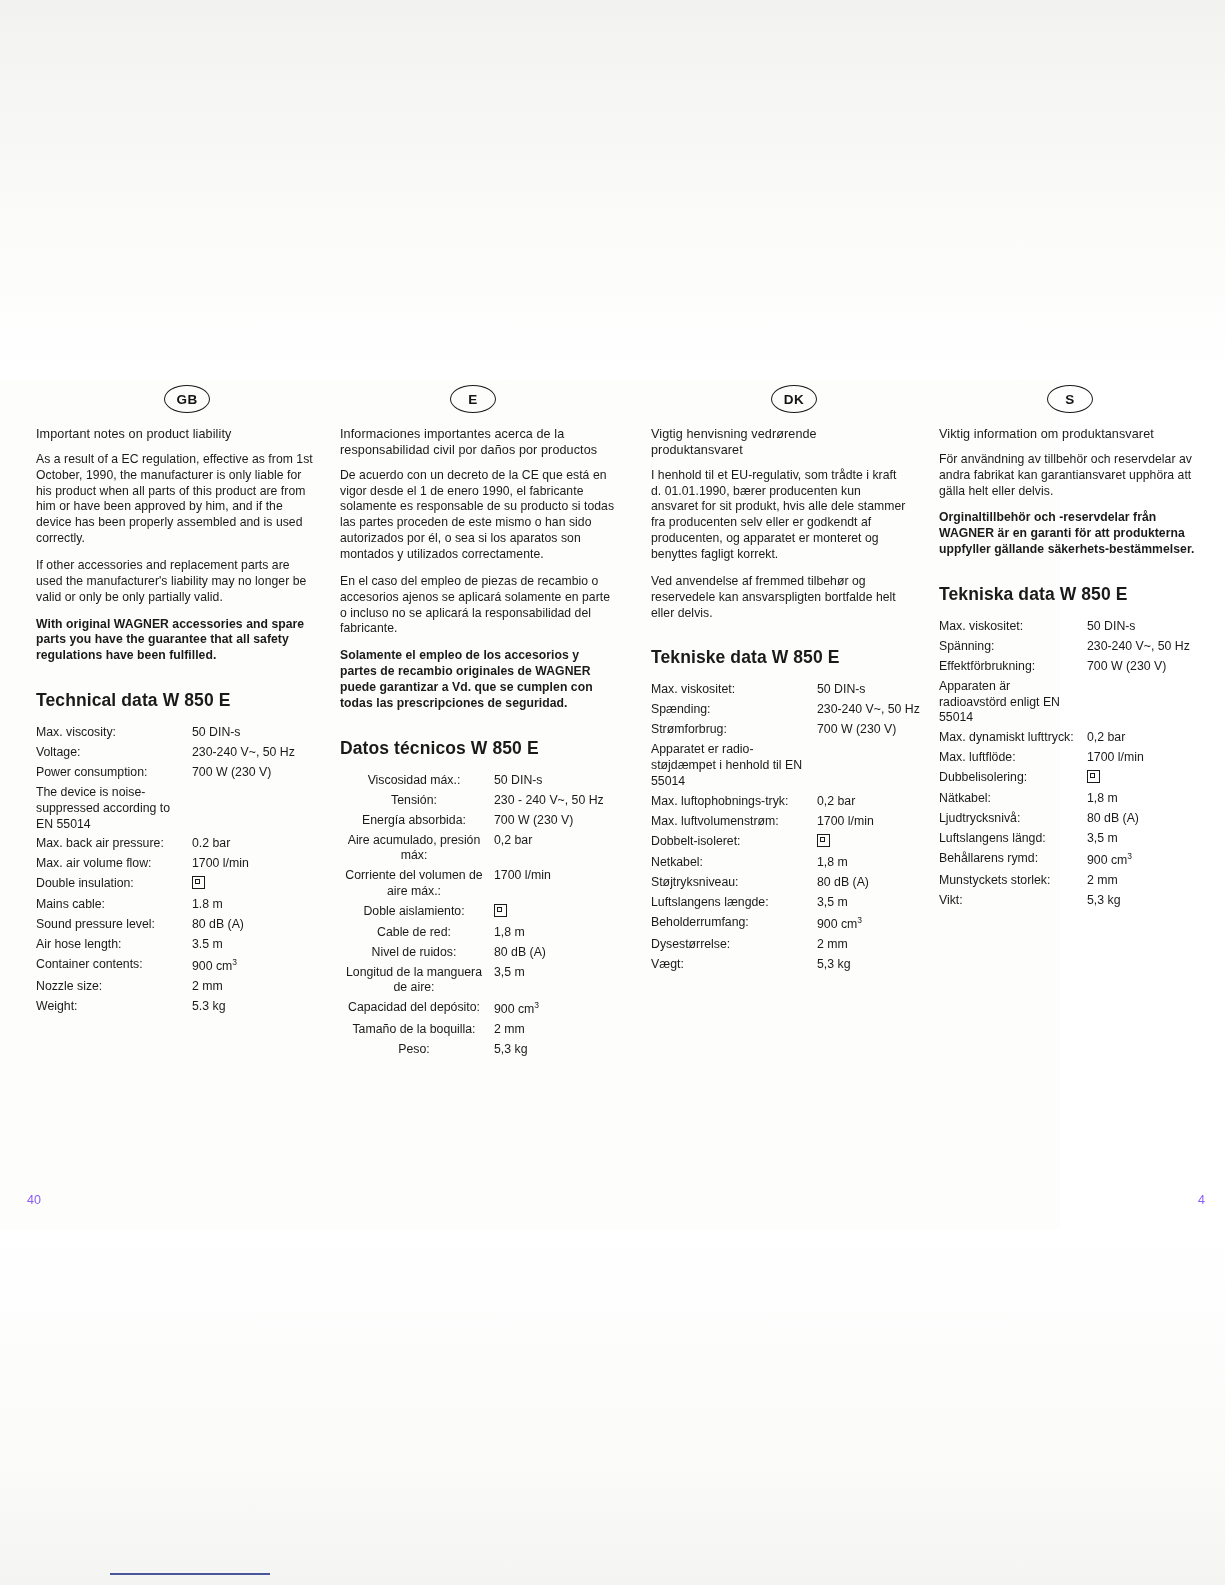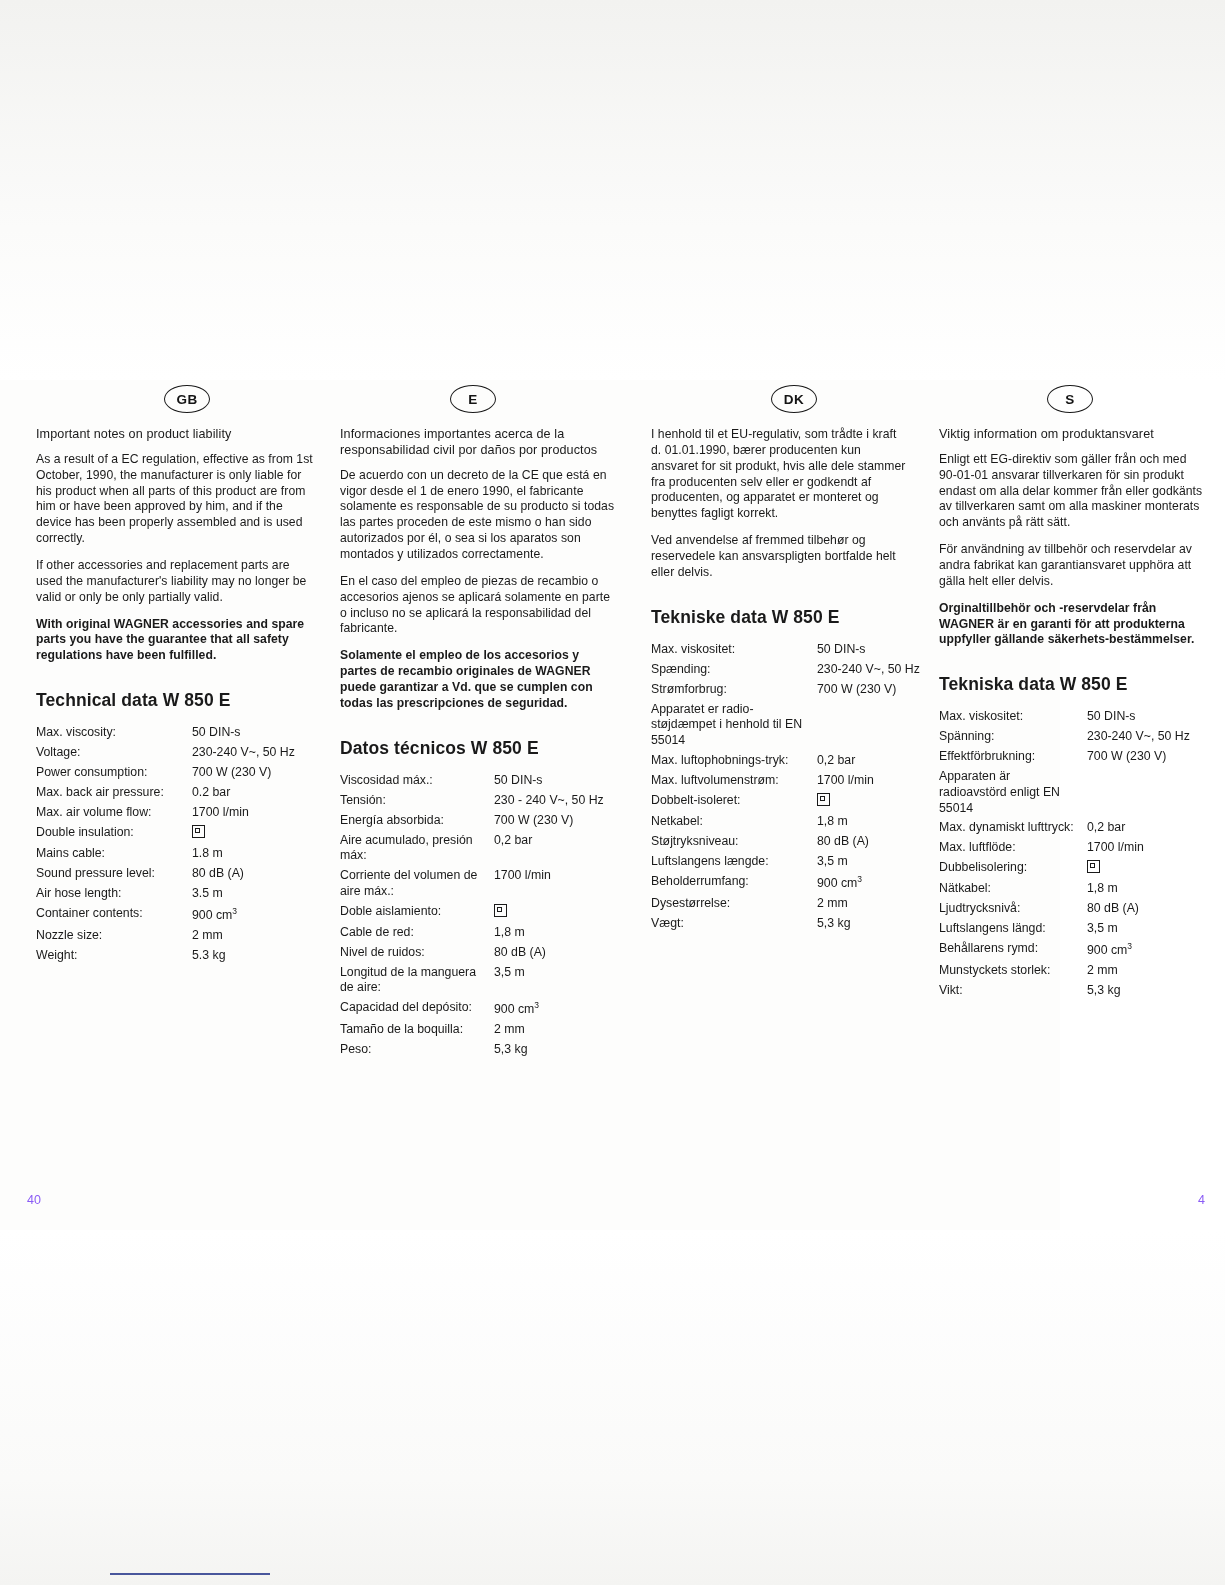--- a/index.html
+++ b/index.html
@@ -94,21 +94,21 @@
   .spec .label {
     flex: 0 0 auto;
     padding-right: 6px;
   }
   .spec .value {
     flex: 0 0 auto;
   }
   
   .specs-gb .label { width: 150px; }
   .specs-gb .value { width: 120px; }
-  .specs-e  .label { width: 148px; }
+  .specs-e  .label { width: 148px; text-align: center; }
   .specs-e  .value { width: 130px; }
   .specs-dk .label { width: 160px; }
   .specs-dk .value { width: 120px; }
   .specs-s  .label { width: 142px; }
   .specs-s  .value { width: 130px; }
 
   .spec.multiline .label { line-height: 1.28; }
   .spec .value.blank { visibility: hidden; }
 
   .ins-icon {
@@ -181,20 +181,24 @@
             <span class="value">50 DIN-s</span>
           </div>
         <div class="spec">
             <span class="label">Voltage:</span>
             <span class="value">230-240 V~, 50 Hz</span>
           </div>
         <div class="spec">
             <span class="label">Power consumption:</span>
             <span class="value">700 W (230 V)</span>
           </div>
+        <div class="spec multiline">
+            <span class="label">The device is noise-suppressed according to EN 55014</span>
+            <span class="value blank"></span>
+          </div>
         <div class="spec">
             <span class="label">Max. back air pressure:</span>
             <span class="value">0.2 bar</span>
           </div>
         <div class="spec">
             <span class="label">Max. air volume flow:</span>
             <span class="value">1700 l/min</span>
           </div>
         <div class="spec">
             <span class="label">Double insulation:</span>
@@ -281,20 +285,21 @@
           </div>
         <div class="spec">
             <span class="label">Peso:</span>
             <span class="value">5,3 kg</span>
           </div>
       </div>
     </div>
 
     <div class="col col-dk">
       <div class="flag flag-dk">DK</div>
+      <h2 class="section-title">Vigtig henvisning vedrørende produktansvaret</h2>
       <p class="para">I henhold til et EU-regulativ, som trådte i kraft d. 01.01.1990, bærer producenten kun ansvaret for sit produkt, hvis alle dele stammer fra producenten selv eller er godkendt af producenten, og apparatet er monteret og benyttes fagligt korrekt.</p>
       <p class="para">Ved anvendelse af fremmed tilbehør og reservedele kan ansvarspligten bortfalde helt eller delvis.</p>
       <h3 class="data-title">Tekniske data W 850 E</h3>
       <div class="specs specs-dk">
         <div class="spec">
             <span class="label">Max. viskositet:</span>
             <span class="value">50 DIN-s</span>
           </div>
         <div class="spec">
             <span class="label">Spænding:</span>
@@ -343,21 +348,20 @@
         <div class="spec">
             <span class="label">Vægt:</span>
             <span class="value">5,3 kg</span>
           </div>
       </div>
     </div>
 
     <div class="col col-s">
       <div class="flag flag-s">S</div>
       <h2 class="section-title">Viktig information om produktansvaret</h2>
-      <p class="para">Enligt ett EG-direktiv som gäller från och med 90-01-01 ansvarar tillverkaren för sin produkt endast om alla delar kommer från eller godkänts av tillverkaren samt om alla maskiner monterats och använts på rätt sätt.</p>
       <p class="para">För användning av tillbehör och reservdelar av andra fabrikat kan garantiansvaret upphöra att gälla helt eller delvis.</p>
       <p class="para bold">Orginaltillbehör och -reservdelar från WAGNER är en garanti för att produkterna uppfyller gällande säkerhets-bestämmelser.</p>
       <h3 class="data-title">Tekniska data W 850 E</h3>
       <div class="specs specs-s">
         <div class="spec">
             <span class="label">Max. viskositet:</span>
             <span class="value">50 DIN-s</span>
           </div>
         <div class="spec">
             <span class="label">Spänning:</span>

